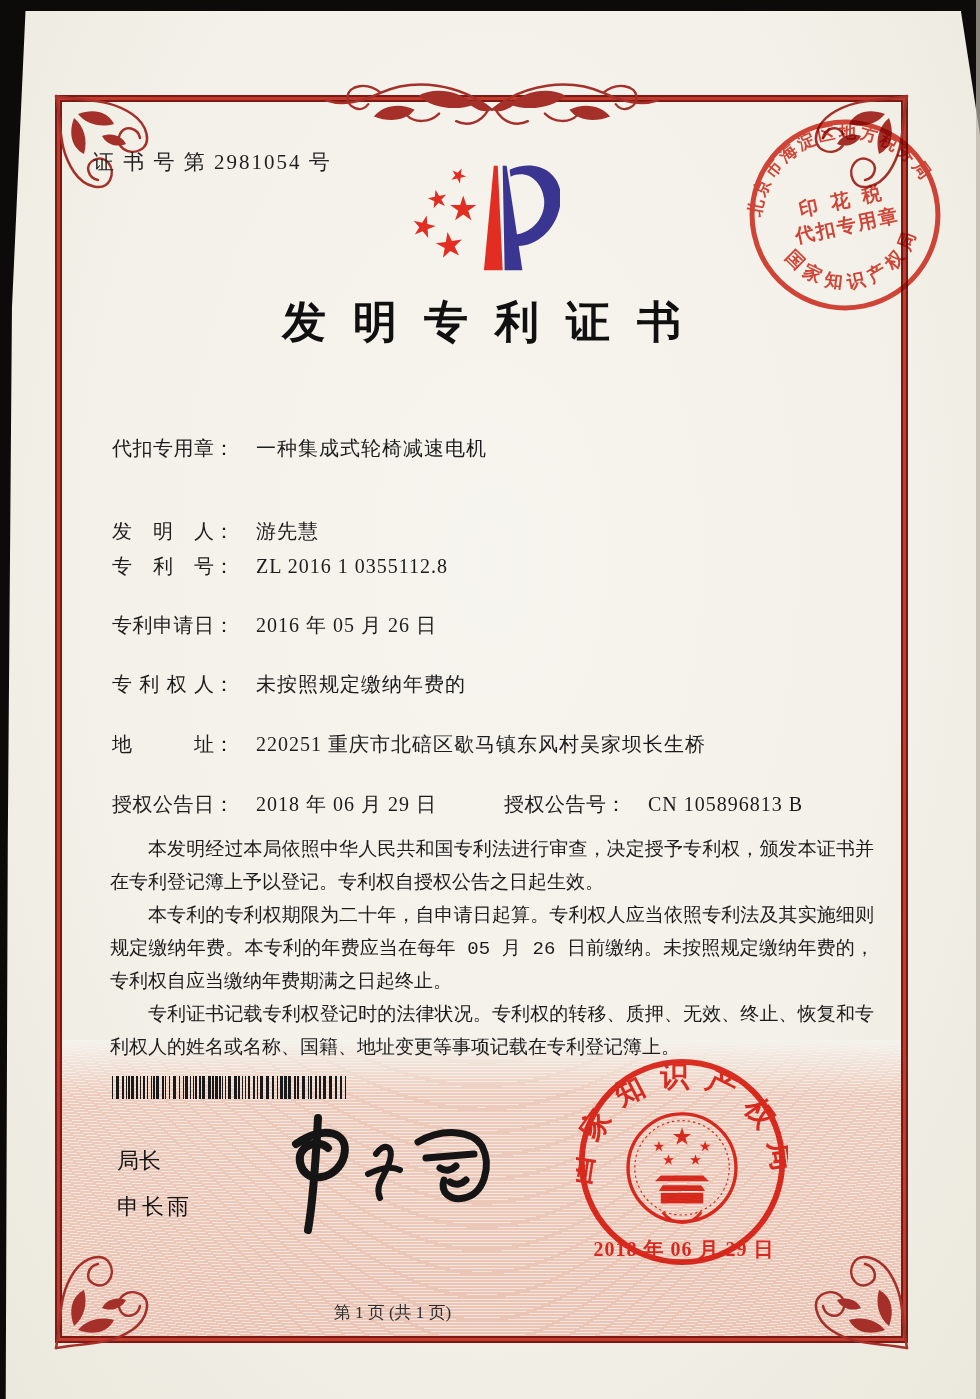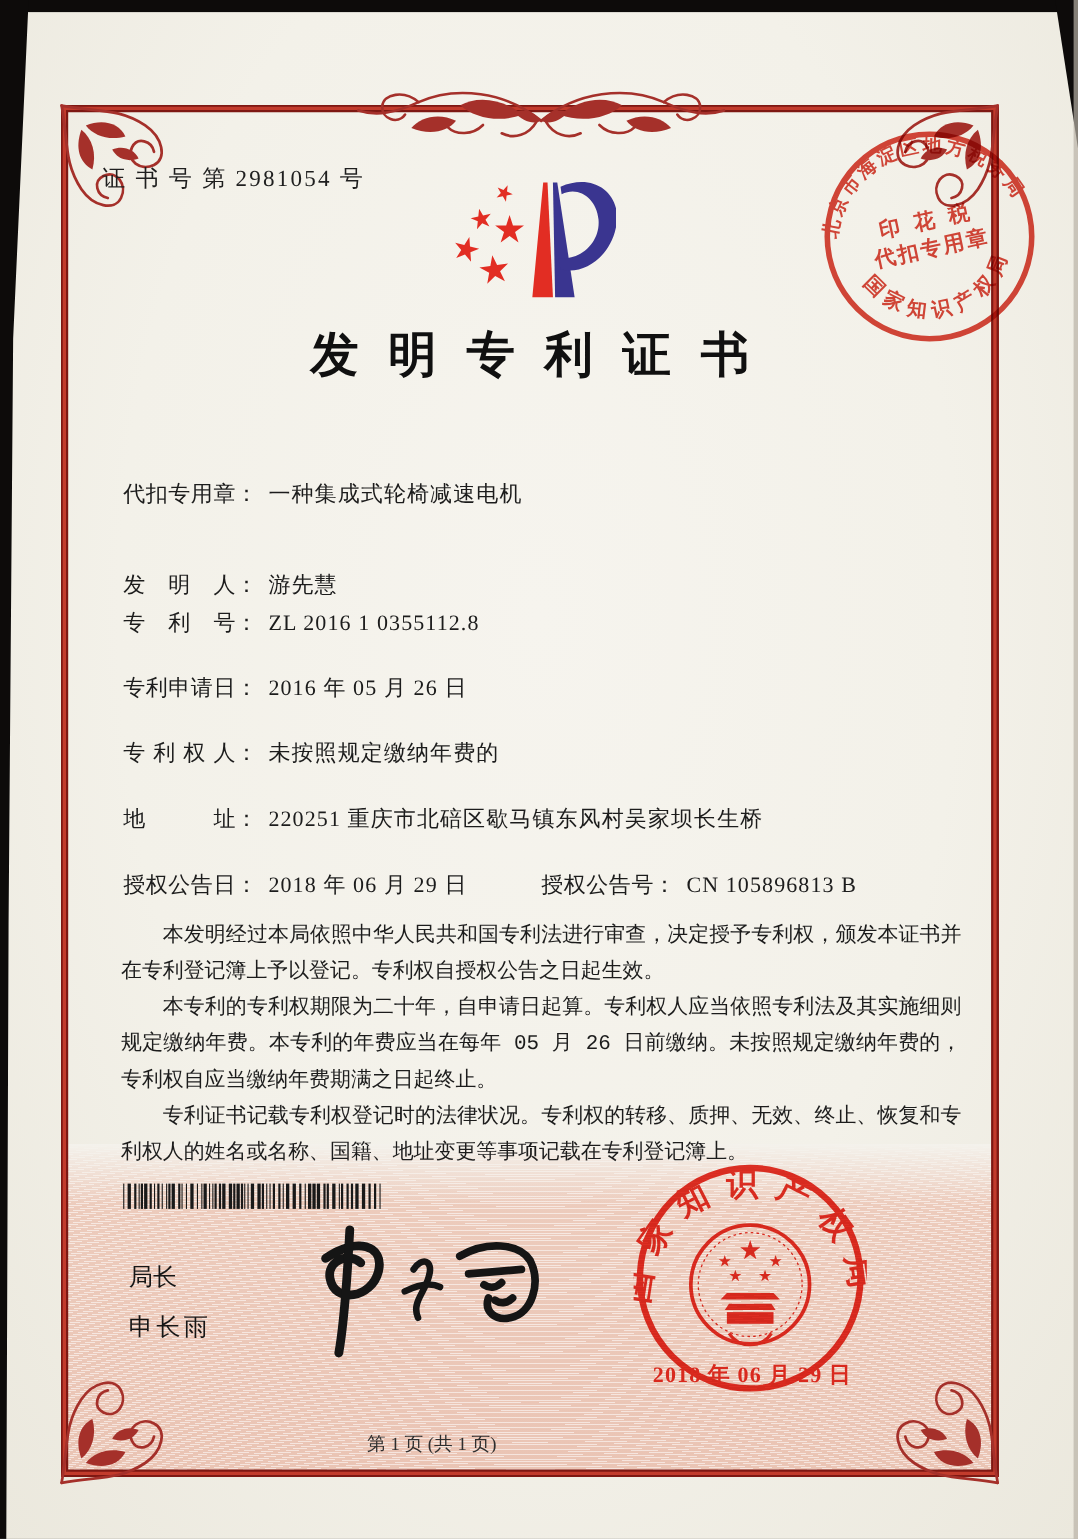--- a/index.html
+++ b/index.html
@@ -29,21 +29,21 @@
     box-shadow:inset 0 0 0 2px #7e1813, inset 0 0 0 5px #c23b2c, inset 0 0 0 7px #7e1813;}
   .ornament{position:absolute;z-index:3;pointer-events:none;}
   
   .abs{position:absolute;z-index:4;}
   .certno{left:93px;top:148px;font-size:21px;letter-spacing:2px;color:#1f1f1f;}
   .title{left:55px;top:293px;width:853px;text-align:center;font-size:44px;font-weight:700;
     letter-spacing:27px;text-indent:27px;color:#101010;}
   .field{left:112px;font-size:20px;color:#1c1c1c;white-space:nowrap;}
   .flabel{display:inline-block;width:102px;text-align:justify;text-align-last:justify;vertical-align:bottom;}
   .colon{display:inline-block;margin:0 2px 0 0;}
-  .fvalue{margin-left:8px;letter-spacing:1px;}
+  .fvalue{margin-left:20px;letter-spacing:1px;}
   .grant2{margin-left:62px;}
   .paras{left:110px;top:834px;width:764px;font-size:19px;line-height:33px;text-align:justify;color:#1c1c1c;font-family:Liberation Mono, monospace;}
   .paras p{margin:0;text-indent:2em;}
   .barcode{left:112px;top:1076px;width:256px;height:23px;font-size:0;z-index:4;}
   .barcode i{display:inline-block;height:100%;background:#191919;}
   .signer-title{left:117px;top:1146px;font-size:22px;color:#161616;}
   .signer-name{left:117px;top:1192px;font-size:22px;color:#161616;letter-spacing:3px;}
   .signature{left:252px;top:1104px;width:260px;height:140px;z-index:4;}
   .seal{left:576px;top:1056px;width:212px;height:212px;z-index:5;opacity:.95;mix-blend-mode:multiply;}
   .seal-date{left:586px;top:1236px;width:196px;text-align:center;font-size:20px;font-weight:700;

